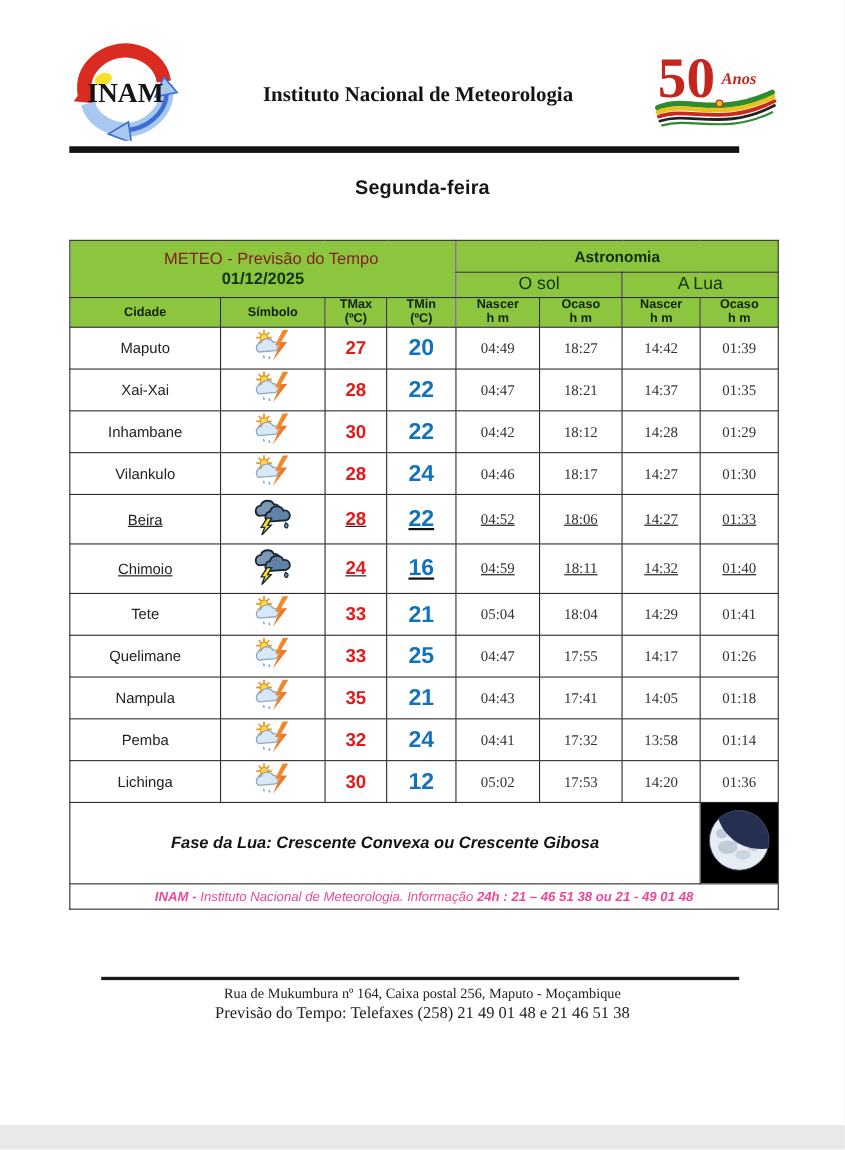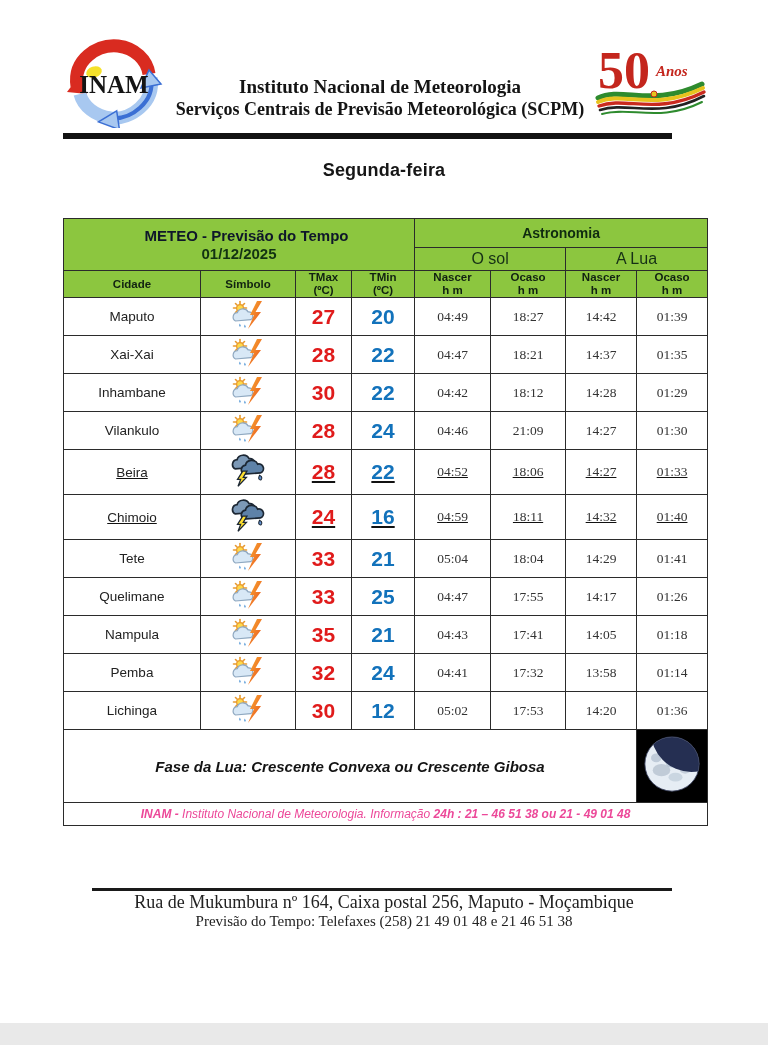--- a/index.html
+++ b/index.html
@@ -18,50 +18,50 @@
 
   .day-title{position:absolute;top:160px;left:0;width:768px;text-align:center;
              font-size:18px;font-weight:bold;letter-spacing:.2px;color:#161616;}
 
   
   table.wx{position:absolute;top:218px;left:63px;width:644px;border-collapse:collapse;
            table-layout:fixed;}
   table.wx td{border:1.6px solid #2b2b2b;padding:0;text-align:center;vertical-align:middle;
               overflow:hidden;}
   td.green{background:#8CC63F;}
-  .meteo-title{font-size:15px;font-weight:bold;color:#0f172a;line-height:19px;margin-left:15px;}
+  .meteo-title{font-size:15px;font-weight:normal;color:#7f1d1d;line-height:19px;margin-left:15px;}
   .meteo-date{font-size:15px;font-weight:bold;color:#123312;line-height:18px;}
   .astro-h{font-size:14px;font-weight:bold;color:#102b10;}
   .sunmoon-h{font-size:16px;color:#15301.5;color:#163016;}
   .colh{font-size:11.5px;font-weight:bold;color:#112211;line-height:13px;}
   tr.hr1{height:29px;} tr.hr2{height:23px;} tr.hr3{height:25px;}
 
   tr.drow{height:38px;} tr.drow.tall{height:45px;text-decoration:underline;}
   td.c-city{font-size:13.5px;color:#222;}
-  td.c-tmax{font-size:21px;font-weight:bold;color:#E01B1B;font-family:"Liberation Sans",sans-serif;}
+  td.c-tmax{font-size:17px;font-weight:bold;color:#E01B1B;font-family:"Liberation Sans",sans-serif;}
   td.c-tmin{font-size:21px;font-weight:bold;color:#1272BB;}
   td.c-time{font-size:13.5px;font-family:"Liberation Serif",serif;color:#333;}
 
   .c-symbol .ic{display:none;line-height:0;}
   .c-symbol[data-variant="sunstorm"] .ic.sunstorm{display:inline-block;}
   .c-symbol[data-variant="storm"] .ic.storm{display:inline-block;}
 
   tr.phase-row{height:69px;}
   td.phase-cell{text-align:left;padding-left:8px;font-size:15px;font-weight:bold;
                 font-style:italic;color:#141414;}
   td.moon-cell{background:#000;padding:0;}
   tr.info-row{height:23px;}
   td.info-cell{text-align:left;padding-left:6px;font-size:12px;font-style:italic;color:#ec4899;}
   .info-b{font-weight:bold;}
 
   
   .foot-rule{position:absolute;top:888px;left:92px;width:580px;height:2.5px;background:#1a1a1a;}
   .foot{position:absolute;top:893px;left:0;width:768px;text-align:center;
         font-family:"Liberation Serif",serif;color:#222;}
-  .foot .f1{font-size:18px;line-height:19px;}
+  .foot .f1{font-size:13px;line-height:19px;}
   .foot .f2{font-size:15px;line-height:19px;}
   .foot .f3{font-size:12px;line-height:17px;}
 </style>
 </head>
 <body>
 
 <svg width="0" height="0" style="position:absolute" aria-hidden="true">
   <defs>
     <linearGradient id="boltg" x1="0" y1="0" x2="1" y2="1">
       <stop offset="0" stop-color="#F9B234"></stop>
@@ -102,21 +102,20 @@
       <path d="M88,42 C92,66 68,84 48,82 C32,80 20,70 17,58" fill="none" stroke="#A8C8F0" stroke-width="13"></path>
       <path d="M88,42 C92,66 68,84 48,82" fill="none" stroke="#3B6FD4" stroke-width="4"></path>
       <polygon points="86,34 98,48 78,52" fill="#A8C8F0" stroke="#3B6FD4" stroke-width="1.5"></polygon>
       <polygon points="52,74 36,88 58,92" fill="#A8C8F0" stroke="#3B6FD4" stroke-width="1.5" transform="rotate(10 48 84)"></polygon>
       <ellipse cx="31" cy="36" rx="8" ry="5.5" fill="#F5E12A" transform="rotate(-18 31 36)"></ellipse>
       <text x="51" y="57" text-anchor="middle" font-family="Liberation Serif, serif" font-size="25" font-weight="bold" fill="#141414">INAM</text>
     </svg>
 
     <div class="org">
       <div class="l1">Instituto Nacional de Meteorologia</div>
-      <div class="l2">Serviços Centrais de Previsão Meteorológica (SCPM)</div>
     </div>
 
     <svg class="anniv" viewBox="0 0 115 88">
       <text x="6" y="52" font-family="Liberation Serif, serif" font-size="52" font-weight="bold" fill="#C4261D">50</text>
       <text x="64" y="40" font-family="Liberation Serif, serif" font-style="italic" font-size="15" font-weight="bold" fill="#C4261D">Anos</text>
       <g fill="none" stroke-linecap="round">
         <path d="M6,62 C30,50 60,72 110,48" stroke="#2E8B2E" stroke-width="5"></path>
         <path d="M6,66 C32,55 62,76 111,52" stroke="#E8C31E" stroke-width="4"></path>
         <path d="M7,70 C34,60 64,80 112,56" stroke="#C92A1E" stroke-width="3.4"></path>
         <path d="M8,74 C36,65 66,84 112,60" stroke="#222222" stroke-width="2.6"></path>
@@ -232,21 +231,21 @@
       <td class="c-city">Vilankulo</td>
       <td class="c-symbol" data-variant="sunstorm">
         <span class="ic sunstorm"><svg width="40" height="30">
                 <use href="#ic-sunstorm"></use>
               </svg></span>
         
       </td>
       <td class="c-tmax">28</td>
       <td class="c-tmin">24</td>
       <td class="c-time">04:46</td>
-      <td class="c-time">21:09</td>
+      <td class="c-time">18:17</td>
       <td class="c-time">14:27</td>
       <td class="c-time">01:30</td>
     </tr>
     <tr class="drow tall">
       <td class="c-city">Beira</td>
       <td class="c-symbol" data-variant="storm">
         
         <span class="ic storm"><svg width="42" height="34">
                 <use href="#ic-storm"></use>
               </svg></span>

